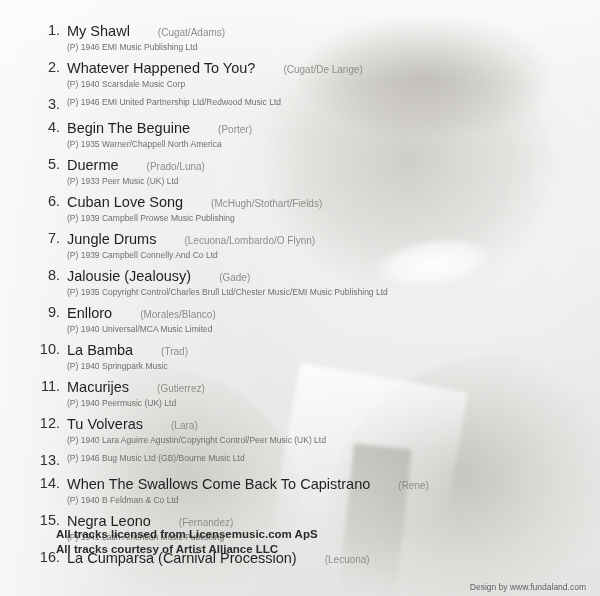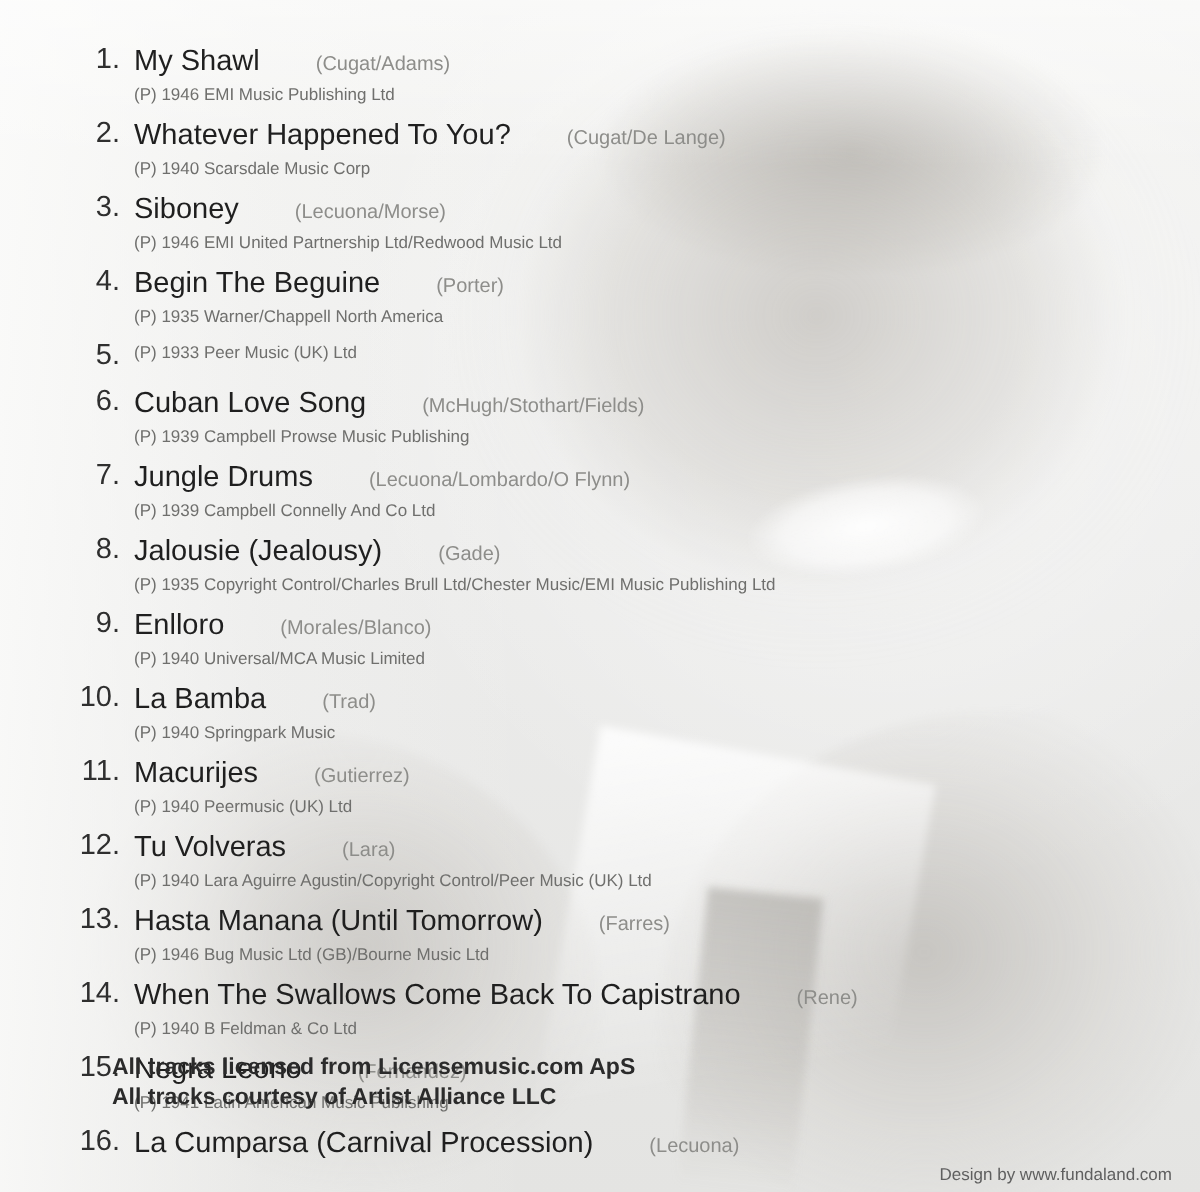--- a/index.html
+++ b/index.html
@@ -200,40 +200,40 @@
         <div class="title-line">
           <span class="track-title">Whatever Happened To You?</span><span class="track-writers">(Cugat/De Lange)</span>
         </div>
         <div class="track-pub">(P) 1940 Scarsdale Music Corp</div>
       </div>
     </div>
 
     <div class="track">
       <div class="track-num">3.</div>
       <div class="track-body">
-        <div class="title-line">
-          <span class="track-title">Siboney</span><span class="track-writers">(Lecuona/Morse)</span>
-        </div>
         <div class="track-pub">(P) 1946 EMI United Partnership Ltd/Redwood Music Ltd</div>
       </div>
     </div>
 
     <div class="track">
       <div class="track-num">4.</div>
       <div class="track-body">
         <div class="title-line">
           <span class="track-title">Begin The Beguine</span><span class="track-writers">(Porter)</span>
         </div>
         <div class="track-pub">(P) 1935 Warner/Chappell North America</div>
       </div>
     </div>
 
     <div class="track">
       <div class="track-num">5.</div>
       <div class="track-body">
+        <div class="title-line">
+          <span class="track-title">Duerme</span><span class="track-writers">(Prado/Luna)</span>
+        </div>
         <div class="track-pub">(P) 1933 Peer Music (UK) Ltd</div>
       </div>
     </div>
 
     <div class="track">
       <div class="track-num">6.</div>
       <div class="track-body">
         <div class="title-line">
           <span class="track-title">Cuban Love Song</span><span class="track-writers">(McHugh/Stothart/Fields)</span>
         </div>
@@ -297,23 +297,20 @@
         <div class="title-line">
           <span class="track-title">Tu Volveras</span><span class="track-writers">(Lara)</span>
         </div>
         <div class="track-pub">(P) 1940 Lara Aguirre Agustin/Copyright Control/Peer Music (UK) Ltd</div>
       </div>
     </div>
 
     <div class="track">
       <div class="track-num">13.</div>
       <div class="track-body">
-        <div class="title-line">
-          <span class="track-title">Hasta Manana (Until Tomorrow)</span><span class="track-writers">(Farres)</span>
-        </div>
         <div class="track-pub">(P) 1946 Bug Music Ltd (GB)/Bourne Music Ltd</div>
       </div>
     </div>
 
     <div class="track">
       <div class="track-num">14.</div>
       <div class="track-body">
         <div class="title-line">
           <span class="track-title">When The Swallows Come Back To Capistrano</span><span class="track-writers">(Rene)</span>
         </div>

